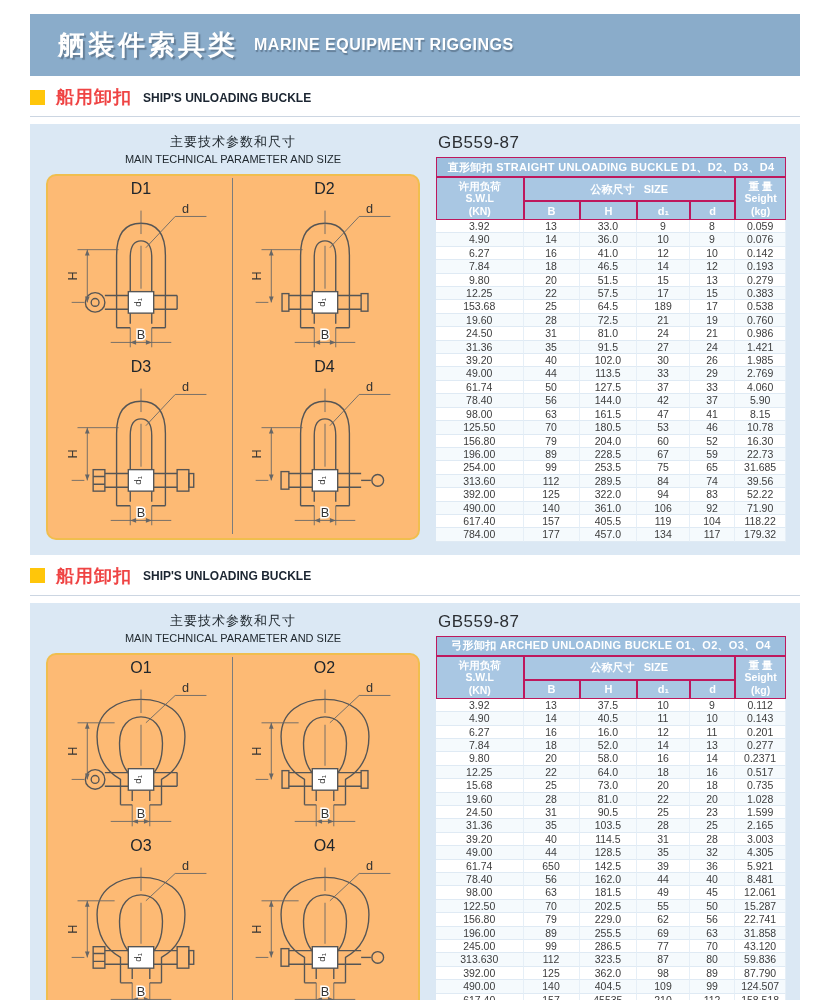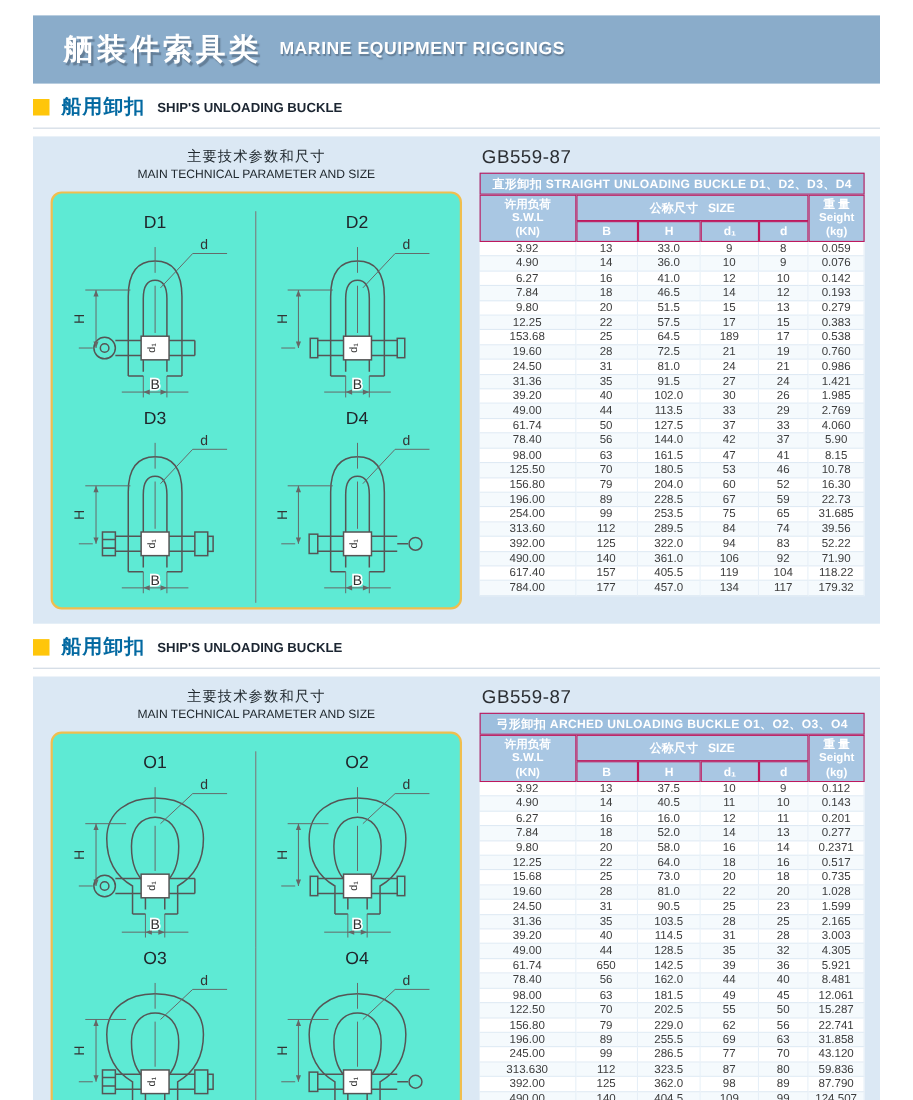--- a/index.html
+++ b/index.html
@@ -23,35 +23,35 @@
     font-size:16px; font-weight:bold; color:#fff; letter-spacing:0.5px;
     text-shadow:1px 2px 1px #647e97;
   }
 
   
   .section-head {
     display:flex; align-items:center; gap:11px;
     padding:9px 0 7px 0; border-bottom:1px solid #ccd6e2;
   }
   .sq { width:15px; height:15px; background:#ffc60a; flex:0 0 auto; }
-  .head-zh { font-size:18px; font-weight:bold; color:#0369a1; letter-spacing:1px; }
+  .head-zh { font-size:18px; font-weight:bold; color:#ef4444; letter-spacing:1px; }
   .head-en { font-size:12px; font-weight:bold; color:#1b2531; margin-top:1px; }
 
   
   .section-body {
     background:#dbe8f4; margin-top:7px; padding:9px 14px 13px 16px;
     display:flex; gap:16px; align-items:flex-start;
   }
   .sec:last-child .section-body { min-height:414px; }
   .left-col { width:374px; flex:0 0 auto;text-align:center; }
   .param-zh { font-size:13px; color:#21292f; letter-spacing:1px; }
   .param-en { font-size:11px; color:#21292f; margin:2px 0 9px 0; }
   .diagram-box {
-    background:#5eead4; border:2px solid #f0be4e; border-radius:10px;
-    display:grid; grid-template-columns:1fr 1fr; padding:16px 2px 4px 2px;
+    background:#fdba74; border:2px solid #f0be4e; border-radius:10px;
+    display:grid; grid-template-columns:1fr 1fr; padding:2px 2px 4px 2px;
   }
   .diag-cell { display:flex; flex-direction:column; align-items:center; padding:2px 0 0 0; }
   .diag-cell.left { border-right:1.5px solid #7c7c7c; }
   .diag-label { font-size:16px; color:#20262c; line-height:18px; }
   .diag-svg svg { display:block; }
 
   .right-col { flex:1; min-width:0; }
   .gb-label { font-size:17px; color:#2c2f33; margin:0 0 4px 2px; letter-spacing:0.5px; }
 
   

